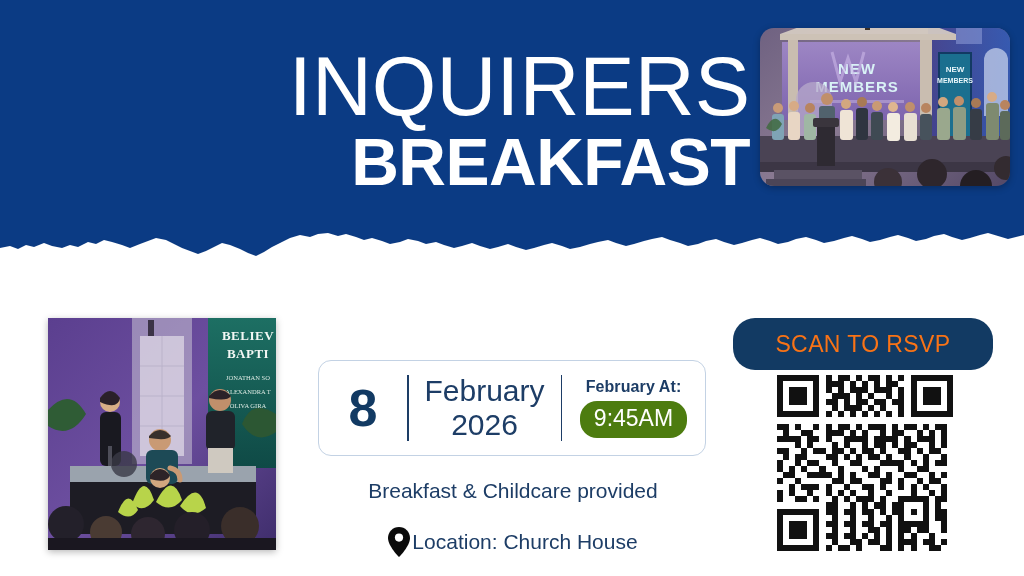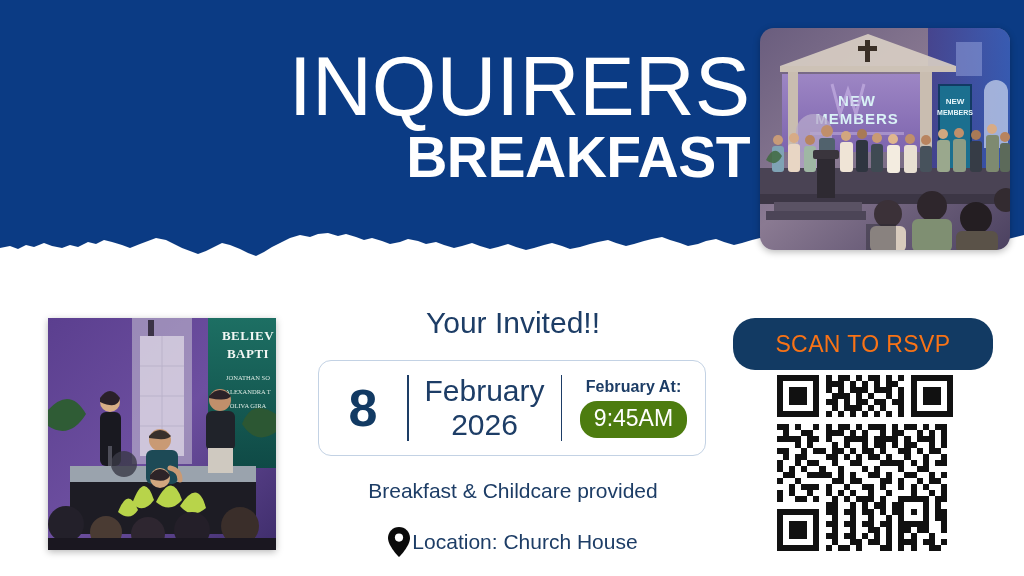--- a/index.html
+++ b/index.html
@@ -27,30 +27,30 @@
   
   .title-block {
     position:absolute; left:150px; top:46px; width:600px;
     text-align:right; z-index:4;
   }
   .title-line1 {
     font-size:83px; line-height:0.98; font-weight:400; color:#ffffff;
     letter-spacing:0px; white-space:nowrap;
   }
   .title-line2 {
-    font-size:57px; line-height:1.0; font-weight:700; color:#ffffff;
+    font-size:66px; line-height:1.0; font-weight:700; color:#ffffff;
     letter-spacing:-0.5px; white-space:nowrap; margin-top:2px;
   }
 
   
   .photo {
     position:absolute; border-radius:14px; overflow:hidden;
     box-shadow:0 2px 7px rgba(0,0,0,0.28);
   }
-  .photo-top { left:760px; top:28px; width:250px; height:222px; z-index:6; }
+  .photo-top { left:760px; top:28px; width:250px; height:158px; z-index:6; }
   .photo-left { left:48px; top:318px; width:228px; height:232px; z-index:3; border-radius:0; }
   .photo svg { display:block; width:100%; height:100%; }
 
   
   .invited {
     position:absolute; left:313px; top:306px; width:400px;
     text-align:center; font-size:30px; color:#1d3d66; font-weight:400;
   }
 
   .date-card {
@@ -308,21 +308,20 @@
 
       <circle cx="18" cy="206" r="18" fill="#23202a"></circle>
       <circle cx="58" cy="214" r="16" fill="#4a3b33"></circle>
       <circle cx="100" cy="216" r="17" fill="#2e2630"></circle>
       <circle cx="144" cy="212" r="18" fill="#241f29"></circle>
       <circle cx="192" cy="208" r="19" fill="#3a2e2a"></circle>
       <rect x="0" y="220" width="228" height="12" fill="#1a1720"></rect>
     </svg>
   </div>
 
-  <div class="invited">Your Invited!!</div>
 
   <div class="date-card">
     <div class="dc-day">8</div>
     <div class="dc-sep"></div>
     <div class="dc-month">
       <div class="m">February</div>
       <div class="y">2026</div>
     </div>
     <div class="dc-sep"></div>
     <div class="dc-time">

